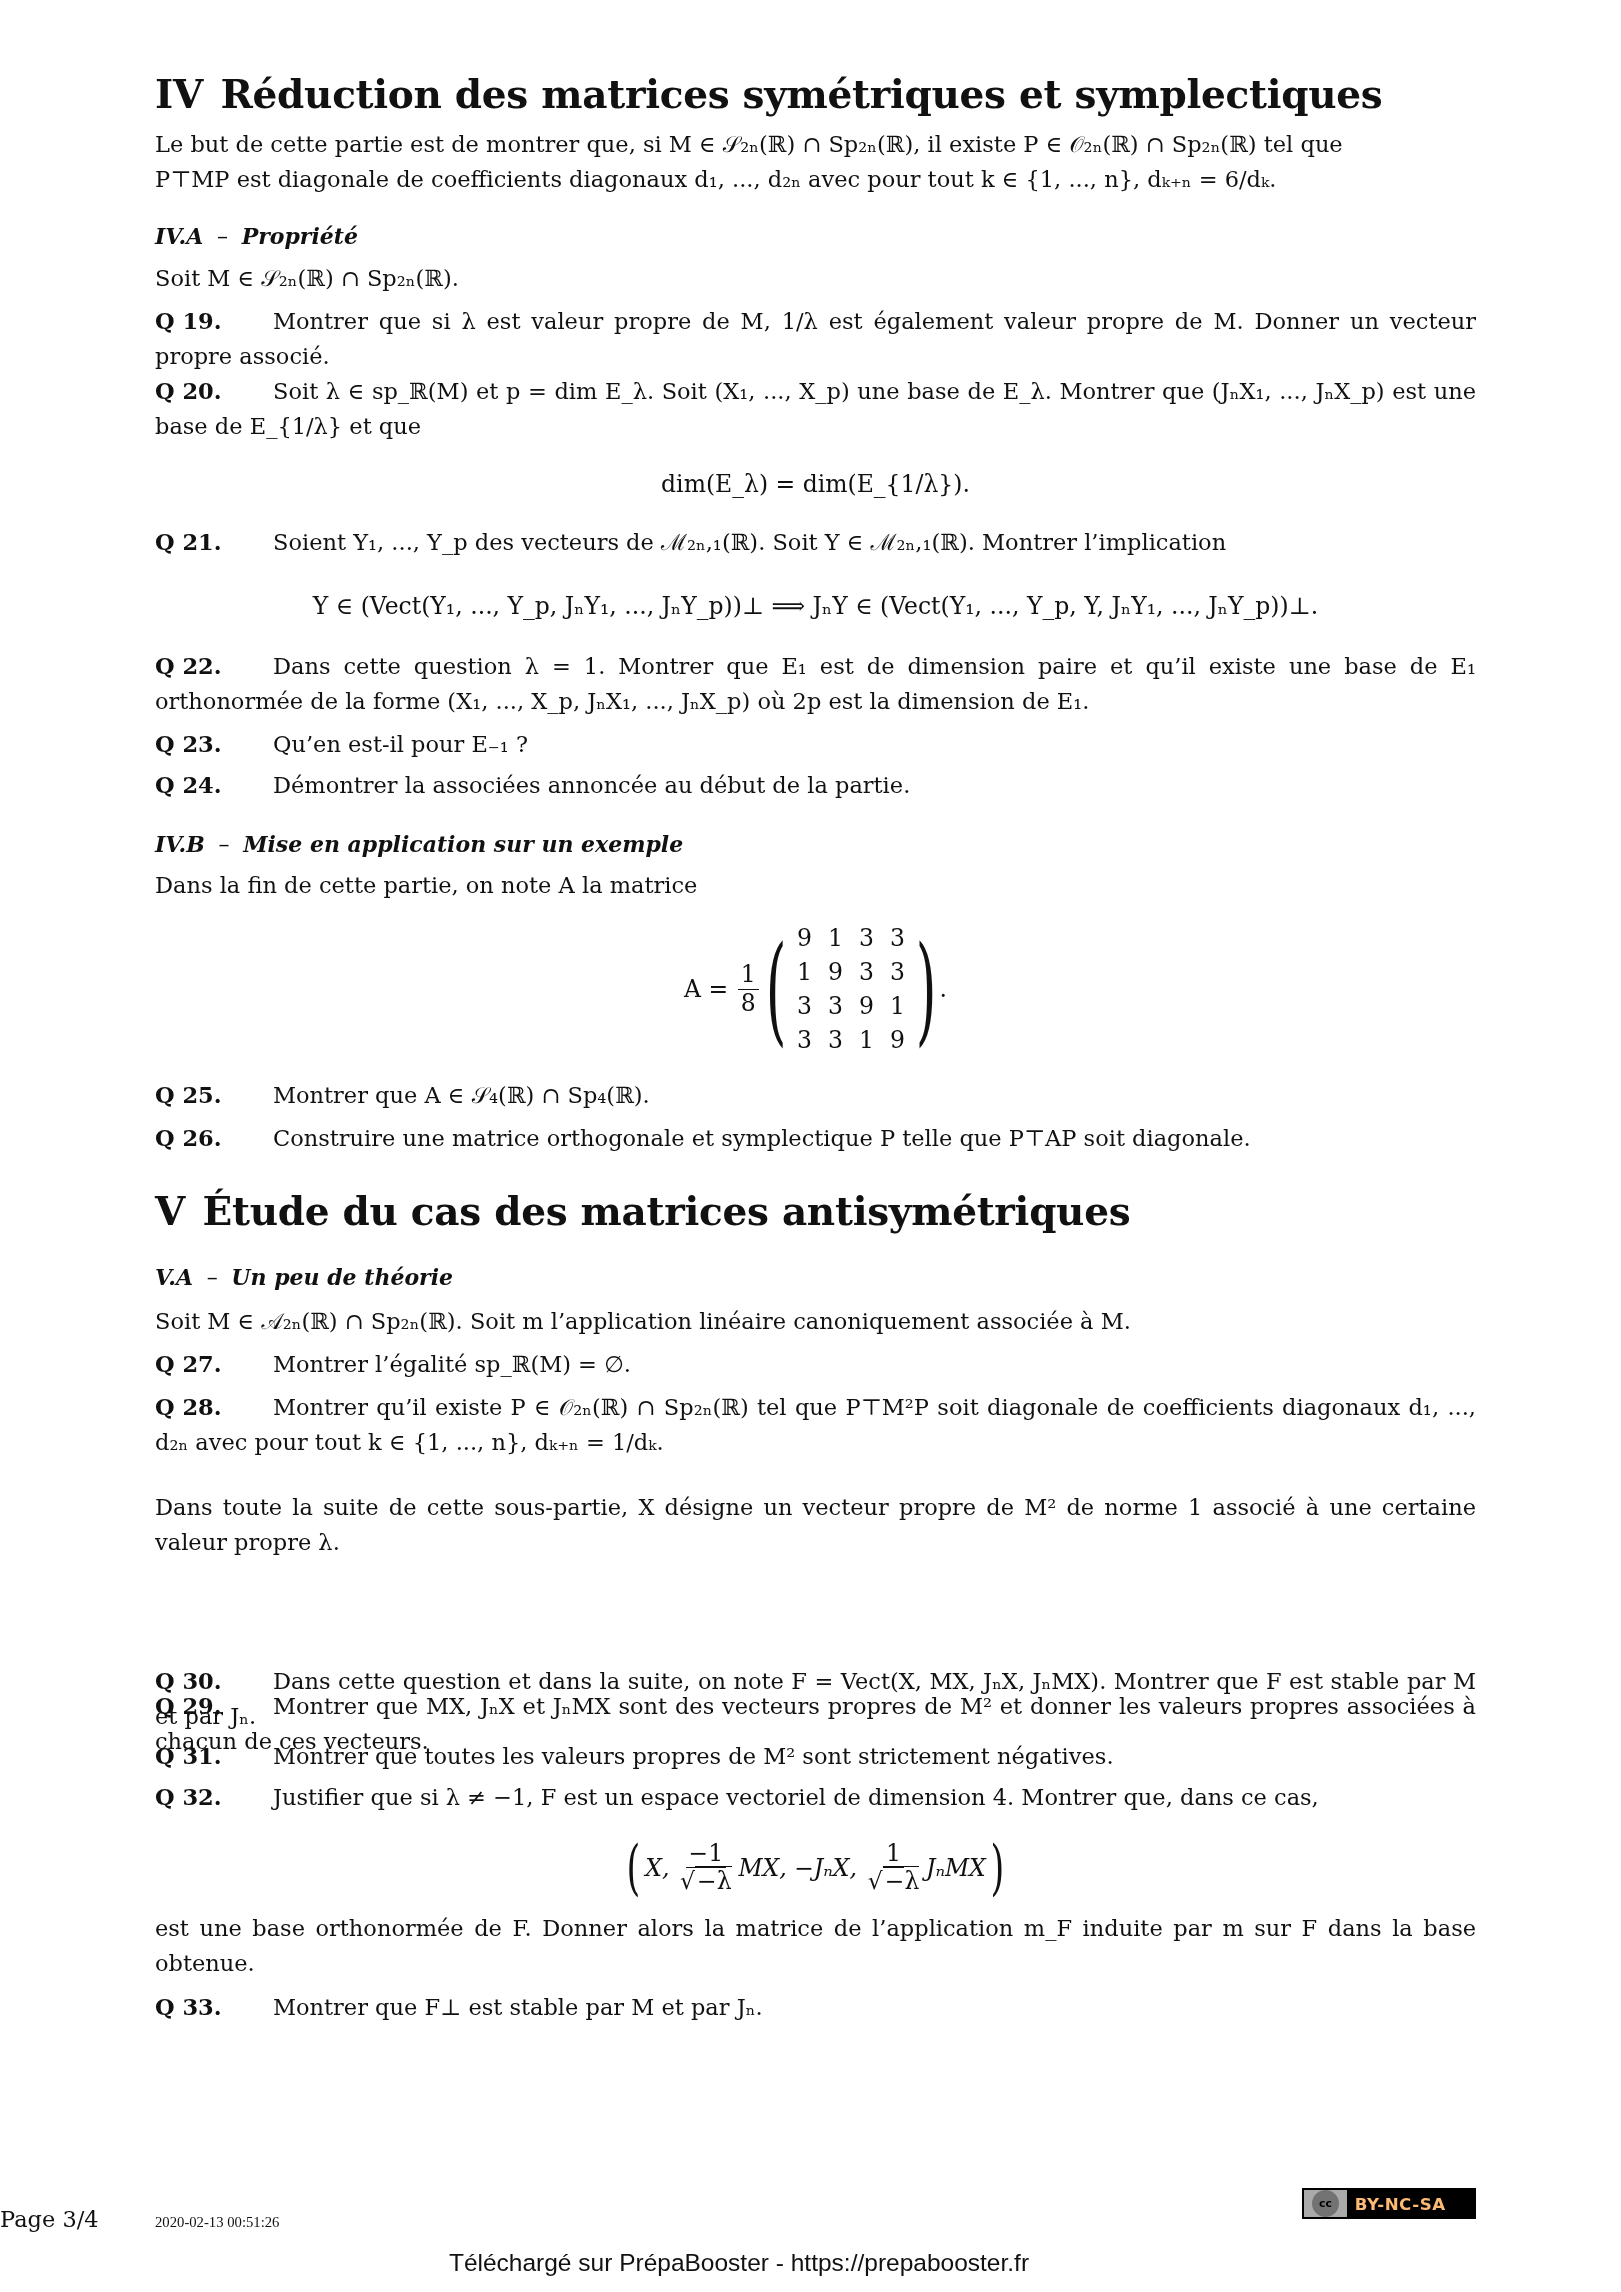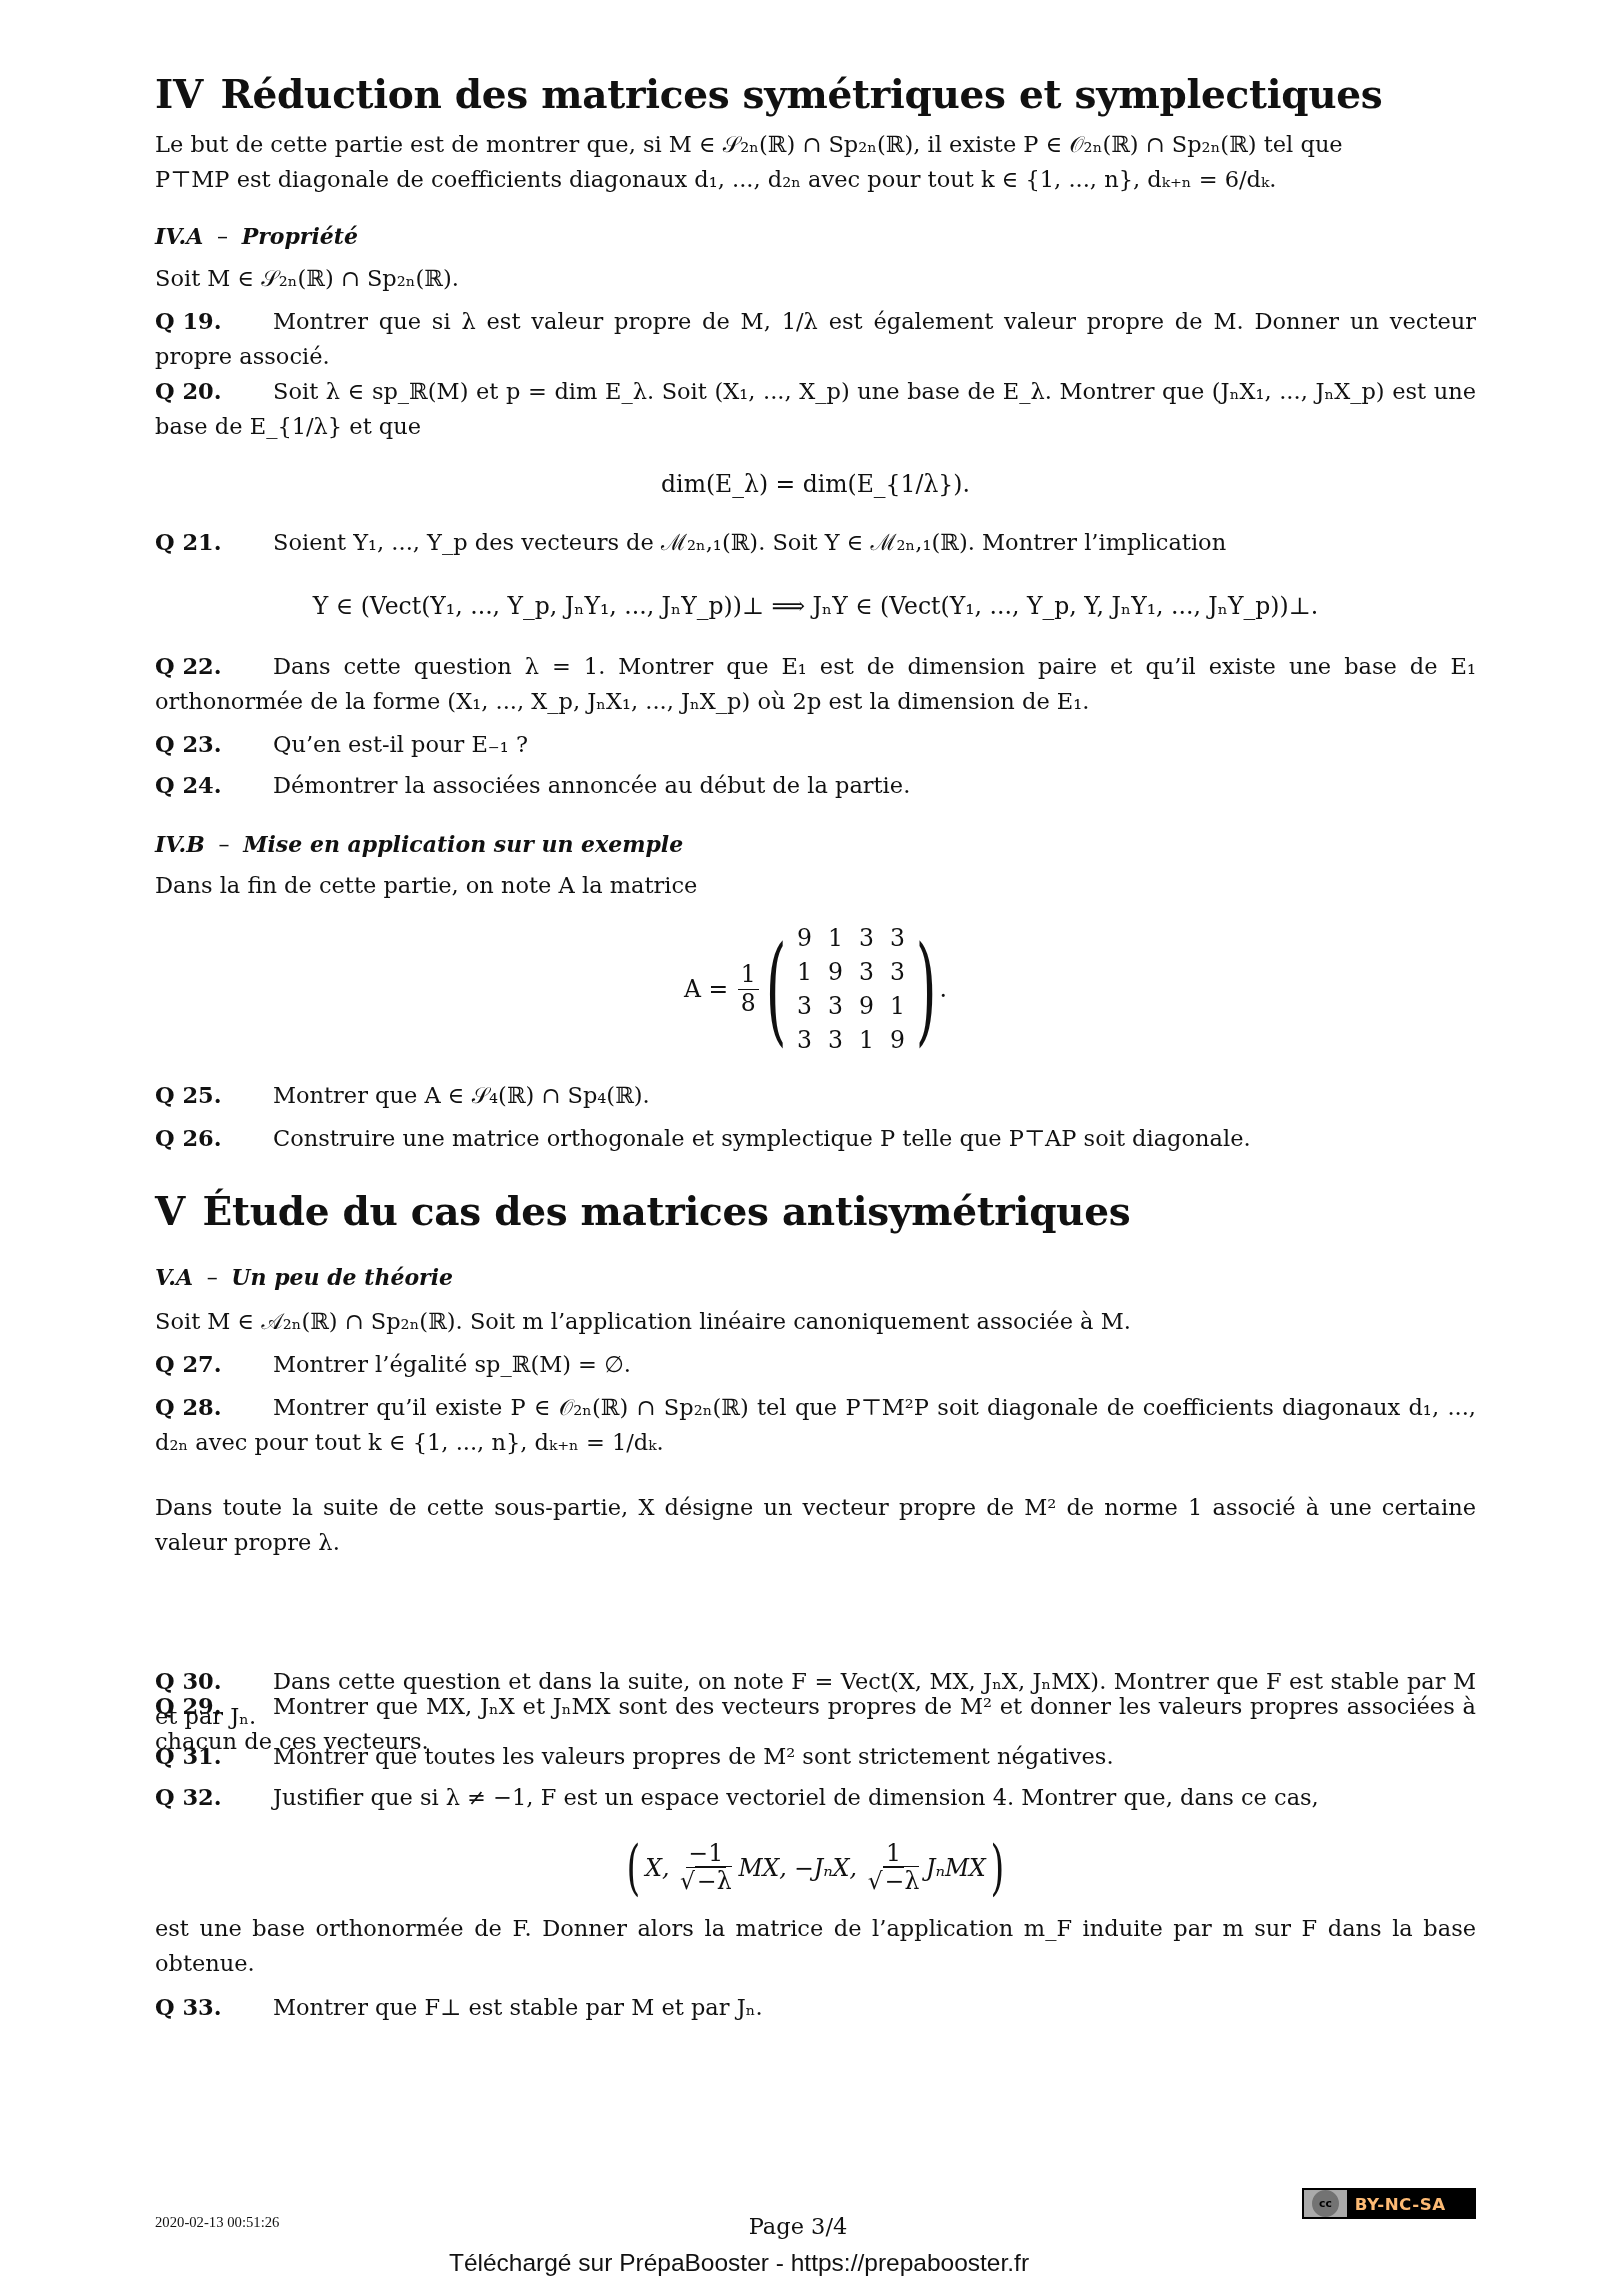--- a/index.html
+++ b/index.html
@@ -18,21 +18,21 @@
   .display { font-size: 23.5px; text-align: center; width: 1321px; white-space: nowrap; }
   
   .matrix-wrap { display: flex; align-items: center; justify-content: center; width: 1321px; font-size: 23.5px; }
   .frac { display: inline-flex; flex-direction: column; align-items: center; margin: 0 3.9px; }
   .frac .num { border-bottom: 1.6px solid #111; padding: 0 2.9px; line-height: 27.4px; }
   .frac .den { line-height: 27.4px; padding: 0 2.9px; }
   .paren { font-size: 118px; font-weight: 100; transform: scaleX(0.45); line-height: 1; margin: 0 -9.8px; }
   .grid { display: grid; grid-template-columns: repeat(4, 31px); row-gap: 0px; text-align: center; line-height: 34px; }
   .sqrt { border-top: 1.6px solid #111; padding-left: 2px; }
   .footer-date { position: absolute; left: 155px; top: 2214px; font-size: 14.7px; font-family: Liberation Serif, serif; }
-  .footer-page { position: absolute; left: 0; width: 1596px; top: 2206px; text-align: center; font-size: 22.5px; margin-top: 7px; }
+  .footer-page { position: absolute; left: 0; width: 1596px; top: 2206px; text-align: left; font-size: 22.5px; }
   .footer-dl { position: absolute; left: 0; width: 1478px; top: 2249px; text-align: center; font-size: 24.5px; font-family: "Liberation Sans", sans-serif; }
   .cc { position: absolute; left: 1302px; top: 2188px; width: 174px; height: 31px; background: #000; border: 2px solid #000; box-sizing: border-box; display: flex; align-items: center; }
   .cc .logo { width: 43px; height: 27.4px; background: #aaa; display: flex; align-items: center; justify-content: center; }
   .cc .circle { width: 23.5px; height: 23.5px; border-radius: 50%; background: #737373; border: 2px solid #737373; font: bold 10.8px "DejaVu Sans", sans-serif; display: flex; align-items: center; justify-content: center; color: #000; text-align: right; }
   .cc .txt { color: #fdba74; font: bold 16.7px "DejaVu Sans", sans-serif; margin-left: 7.8px; letter-spacing: 0.5px; }
 </style>
 </head>
 <body>
 
 <div class="page">

